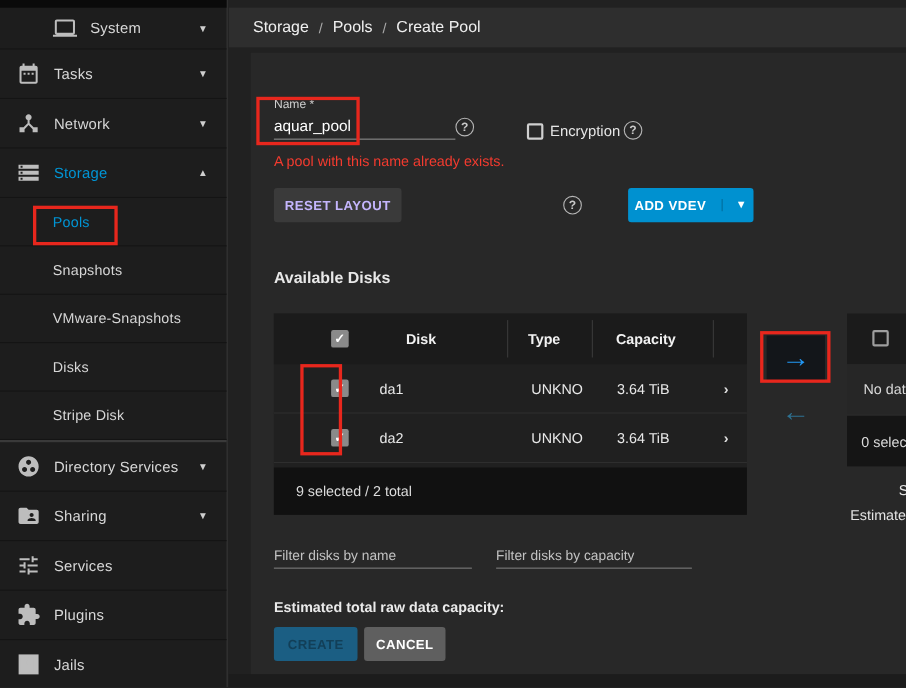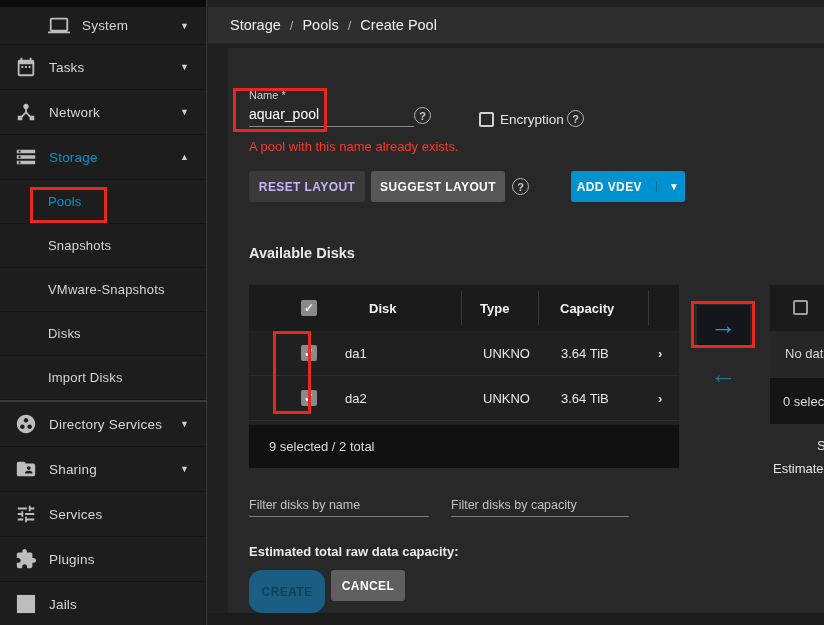--- a/index.html
+++ b/index.html
@@ -147,21 +147,21 @@
     <div class="sub-item">
       <span class="nav-label">Snapshots</span>
     </div>
     <div class="sub-item">
       <span class="nav-label">VMware-Snapshots</span>
     </div>
     <div class="sub-item">
       <span class="nav-label">Disks</span>
     </div>
     <div class="sub-item">
-      <span class="nav-label">Import Disks</span>
+      <span class="nav-label">Stripe Disk</span>
     </div>
 
     <div class="section-sep"></div>
 
     <div class="nav-item">
       <span class="nav-icon">
         <svg viewBox="0 0 24 24">
             <path d="M12 2C6.48 2 2 6.48 2 12s4.48 10 10 10 10-4.48 10-10S17.52 2 12 2zM8 17.5c-1.38 0-2.5-1.12-2.5-2.5s1.12-2.5 2.5-2.5 2.5 1.12 2.5 2.5-1.12 2.5-2.5 2.5zM9.5 8c0-1.38 1.12-2.5 2.5-2.5s2.5 1.12 2.5 2.5-1.12 2.5-2.5 2.5S9.5 9.38 9.5 8zm6.5 9.5c-1.38 0-2.5-1.12-2.5-2.5s1.12-2.5 2.5-2.5 2.5 1.12 2.5 2.5-1.12 2.5-2.5 2.5z"></path>
           </svg>
       </span>
@@ -226,21 +226,20 @@
     <div class="abs field-underline" style="left:21px; top:78px; width:165px;"></div>
     <div class="abs help-icon" style="left:186px; top:59px;">?</div>
 
     <div class="abs checkbox-empty" style="left:251px; top:64px;"></div>
     <div class="abs" style="left:272px; top:64px; font-size:13.5px; color:#e6e6e6;">Encryption</div>
     <div class="abs help-icon" style="left:339px; top:62px;">?</div>
 
     <div class="abs error-text" style="left:21px; top:91px;">A pool with this name already exists.</div>
 
     <button class="abs btn btn-disabled-dark" style="left:21px; top:123px; width:116px; height:31px;">RESET LAYOUT</button>
-    <button class="abs btn btn-gray" style="left:143px; top:123px; width:134px; height:31px;">SUGGEST LAYOUT</button>
     <div class="abs help-icon" style="left:284px; top:130px;">?</div>
     <button class="abs btn btn-blue" style="left:343px; top:123px; width:114px; height:31px;">
       <span>ADD VDEV</span>
       <span class="caret">▼</span>
     </button>
 
     <div class="abs section-title" style="left:21px; top:197px; width:430px;">Available Disks</div>
 
     <div class="disk-table" style="left:21px; top:237px; width:430px; height:183px;">
       <div class="dt-header">
@@ -283,21 +282,21 @@
     </div>
     <div class="abs" style="left:542px; top:283px; width:150px; height:45px; background:#262626; display:flex; align-items:center; padding-left:15px; font-size:13px; color:#d9d9d9; white-space:nowrap; overflow:hidden;">No data</div>
     <div class="abs" style="left:542px; top:330px; width:150px; height:46px; background:#151515; display:flex; align-items:center; padding-left:13px; font-size:13px; color:#dcdcdc; white-space:nowrap; overflow:hidden;">0 selected</div>
     <div class="abs plain-text" style="left:545px; top:390px;margin-left:44px;">Stripe</div>
     <div class="abs plain-text" style="left:545px; top:413px; white-space:nowrap;">Estimated</div>
 
     <input class="abs filter-input" style="left: 21px; top: 446px; width: 180px;" placeholder="Filter disks by name">
     <input class="abs filter-input" style="left: 223px; top: 446px; width: 178px;" placeholder="Filter disks by capacity">
 
     <div class="abs plain-text" style="left:21px; top:496px; font-weight:bold; color:#eaeaea;">Estimated total raw data capacity:</div>
-    <button class="abs btn btn-create" style="left:21px; top:522px; width:76px; height:43px;border-radius:13px;">CREATE</button>
+    <button class="abs btn btn-create" style="left:21px; top:522px; width:76px; height:31px;">CREATE</button>
     <button class="abs btn btn-cancel" style="left:103px; top:522px; width:74px; height:31px;">CANCEL</button>
   </div>
 
   <div class="bottom-strip"></div>
 
   <div class="red-box" style="left:30px; top:187px; width:77px; height:36px;"></div>
   <div class="red-box" style="left:233px; top:88px; width:94px; height:44px;"></div>
   <div class="red-box" style="left:273px; top:331px; width:38px; height:83px;"></div>
   <div class="red-box" style="left:691px; top:301px; width:64px; height:47px;"></div>
 

